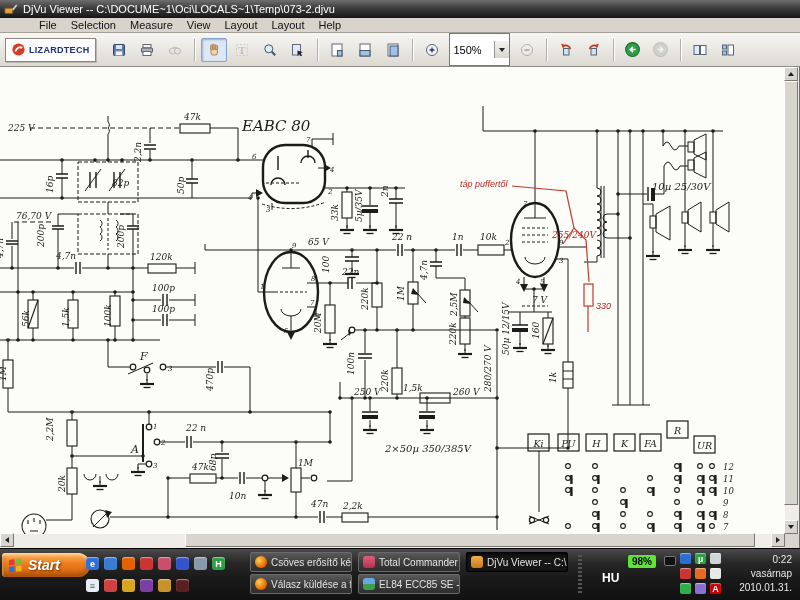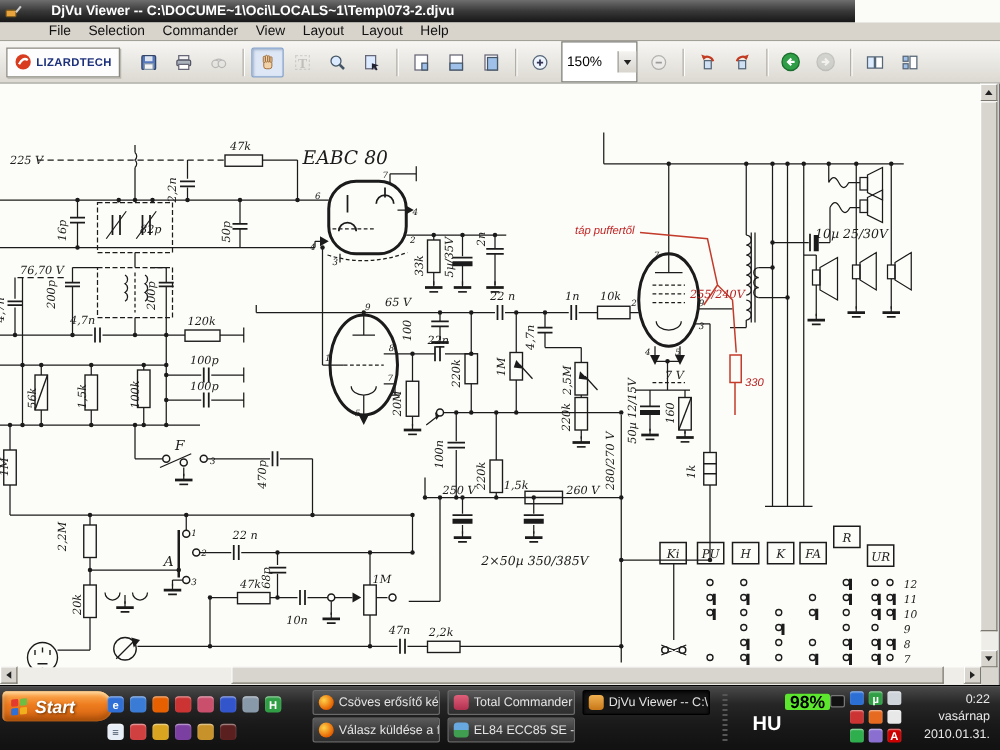--- a/index.html
+++ b/index.html
@@ -1,23 +1,23 @@
 <!DOCTYPE html>
 <html><head>
 <meta charset="utf-8">
 <style>
   html,body{margin:0;padding:0;background:#333;}
   *{box-sizing:border-box;}
   .screen{position:relative;width:800px;height:600px;overflow:hidden;background:#fbfbf7;font-family:"Liberation Sans",sans-serif;}
 
   
-  .titlebar{position:absolute;left:0;top:0;width:684px;height:18px;
+  .titlebar{position:absolute;left:0;top:0;width:800px;height:18px;
     background:linear-gradient(180deg,#6e6e6e,#383838 50%,#161616);
-    display:flex;align-items:center;gap:23px;padding-left:4px;
-    color:#fff;font-size:11px;font-weight:bold;}
+    display:flex;align-items:center;gap:5px;padding-left:4px;
+    color:#fff;font-size:11px;font-weight:normal;}
   .title-icon{width:14px;height:14px;flex:0 0 14px;}
 
   
   .menubar{position:absolute;left:0;top:18px;width:800px;height:15px;background:#d8d4cc;
     border-bottom:1px solid #a3a098;display:flex;align-items:center;font-size:11px;color:#111;padding-left:32px;}
   .menubar span{padding:0 7px;cursor:default;}
 
   
   .toolbar{position:absolute;left:0;top:33px;width:800px;height:34px;
     background:linear-gradient(180deg,#f7f6f3,#dcd9d2);
@@ -66,22 +66,22 @@
     background:linear-gradient(180deg,#5a5a5a,#3a3a3a 55%,#2e2e2e);border:1px solid #6a6a6a;border-radius:2px;
     color:#e4e4e4;font-size:10px;white-space:nowrap;overflow:hidden;}
   .task.active{background:#161616;border-color:#000;box-shadow:inset 0 1px 3px #000;}
   .task .ticon{width:12px;height:12px;flex:0 0 12px;border-radius:3px;}
   .ti-firefox{background:radial-gradient(circle at 35% 35%,#ffd24a,#e66000 70%);border-radius:50%!important;}
   .ti-totalcmd{background:linear-gradient(#e0607a,#b03050);}
   .ti-djvu{background:linear-gradient(#f0b050,#c87818);}
   .ti-image{background:linear-gradient(#68a8e0 50%,#3f9e4f 50%);}
   .handle{position:absolute;left:578px;top:6px;width:4px;height:40px;
     background:repeating-linear-gradient(180deg,#555 0 2px,transparent 2px 4px);}
-  .lang{position:absolute;left:602px;top:22px;color:#fff;font-size:16px;font-weight:bold;}
-  .batt{position:absolute;left:628px;top:6px;background:#5ce62e;color:#000;font-size:14px;font-weight:bold;
+  .lang{position:absolute;left:602px;top:22px;color:#fff;font-size:12px;font-weight:bold;}
+  .batt{position:absolute;left:628px;top:6px;background:#5ce62e;color:#000;font-size:10px;font-weight:bold;
     padding:0 4px;height:13px;line-height:13px;border-radius:2px;}
   .plug{position:absolute;left:664px;top:7px;width:12px;height:10px;background:#111;border:1px solid #777;border-radius:2px;}
   .traygrid{position:absolute;left:680px;top:4px;display:grid;grid-template-columns:repeat(3,13px);grid-auto-rows:13px;gap:2px;}
   .tr-ico{width:11px;height:11px;border-radius:2px;}
   .clock{position:absolute;left:716px;top:4px;width:80px;text-align:right;color:#e8e8e8;font-size:10px;line-height:14px;padding-right:4px;}
 </style>
 </head>
 <body>
 
 <div class="screen">
@@ -90,21 +90,21 @@
     <svg class="title-icon" viewBox="0 0 16 16">
       <rect x="1" y="7" width="9" height="6" rx="1" fill="#e8a33d" stroke="#7a5a1a"></rect>
       <path d="M10 9 L14.5 3.5" stroke="#cfcfcf" stroke-width="2"></path>
     </svg>
     <span>DjVu Viewer -- C:\DOCUME~1\Oci\LOCALS~1\Temp\073-2.djvu</span>
   </div>
 
   <div class="menubar" id="menubar">
       <span>File</span>
       <span>Selection</span>
-      <span>Commander</span>
+      <span>Measure</span>
       <span>View</span>
       <span>Layout</span>
       <span>Layout</span>
       <span>Help</span>
     </div>
 
   <div class="toolbar">
     <div class="logo">
       <svg width="15" height="15" viewBox="0 0 16 16">
         <circle cx="8" cy="8" r="6.5" fill="#d93b1f"></circle>

